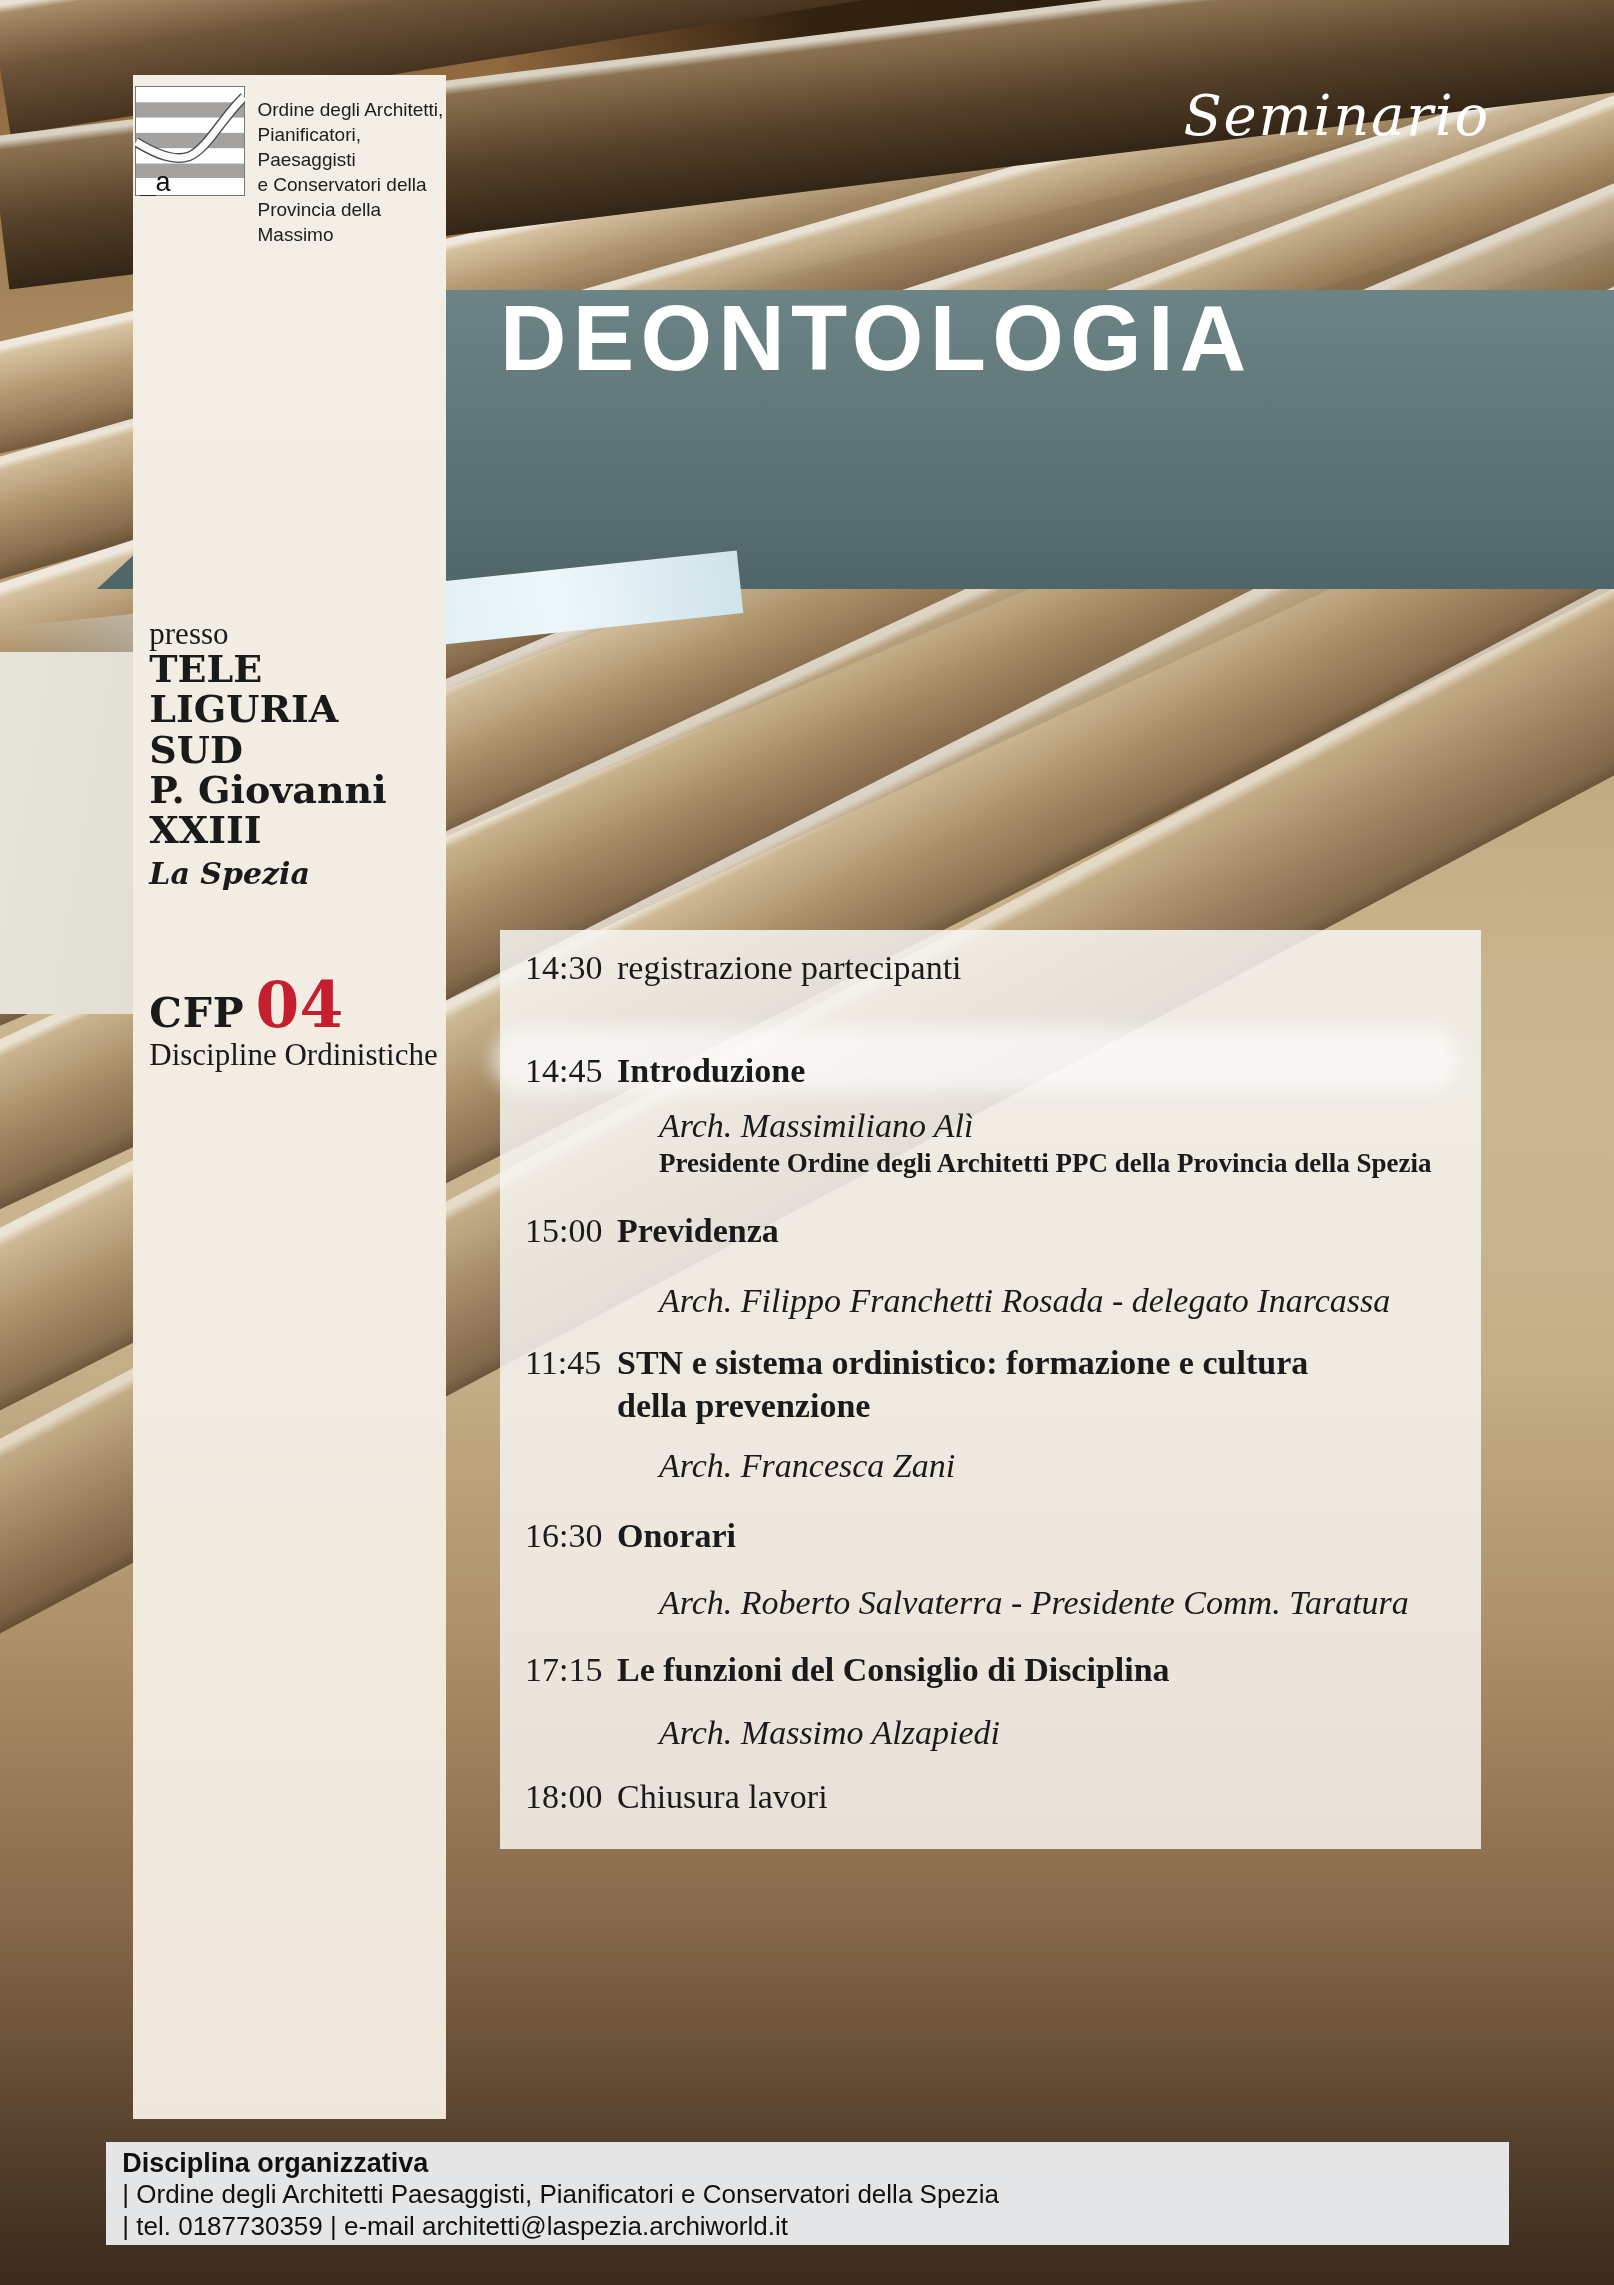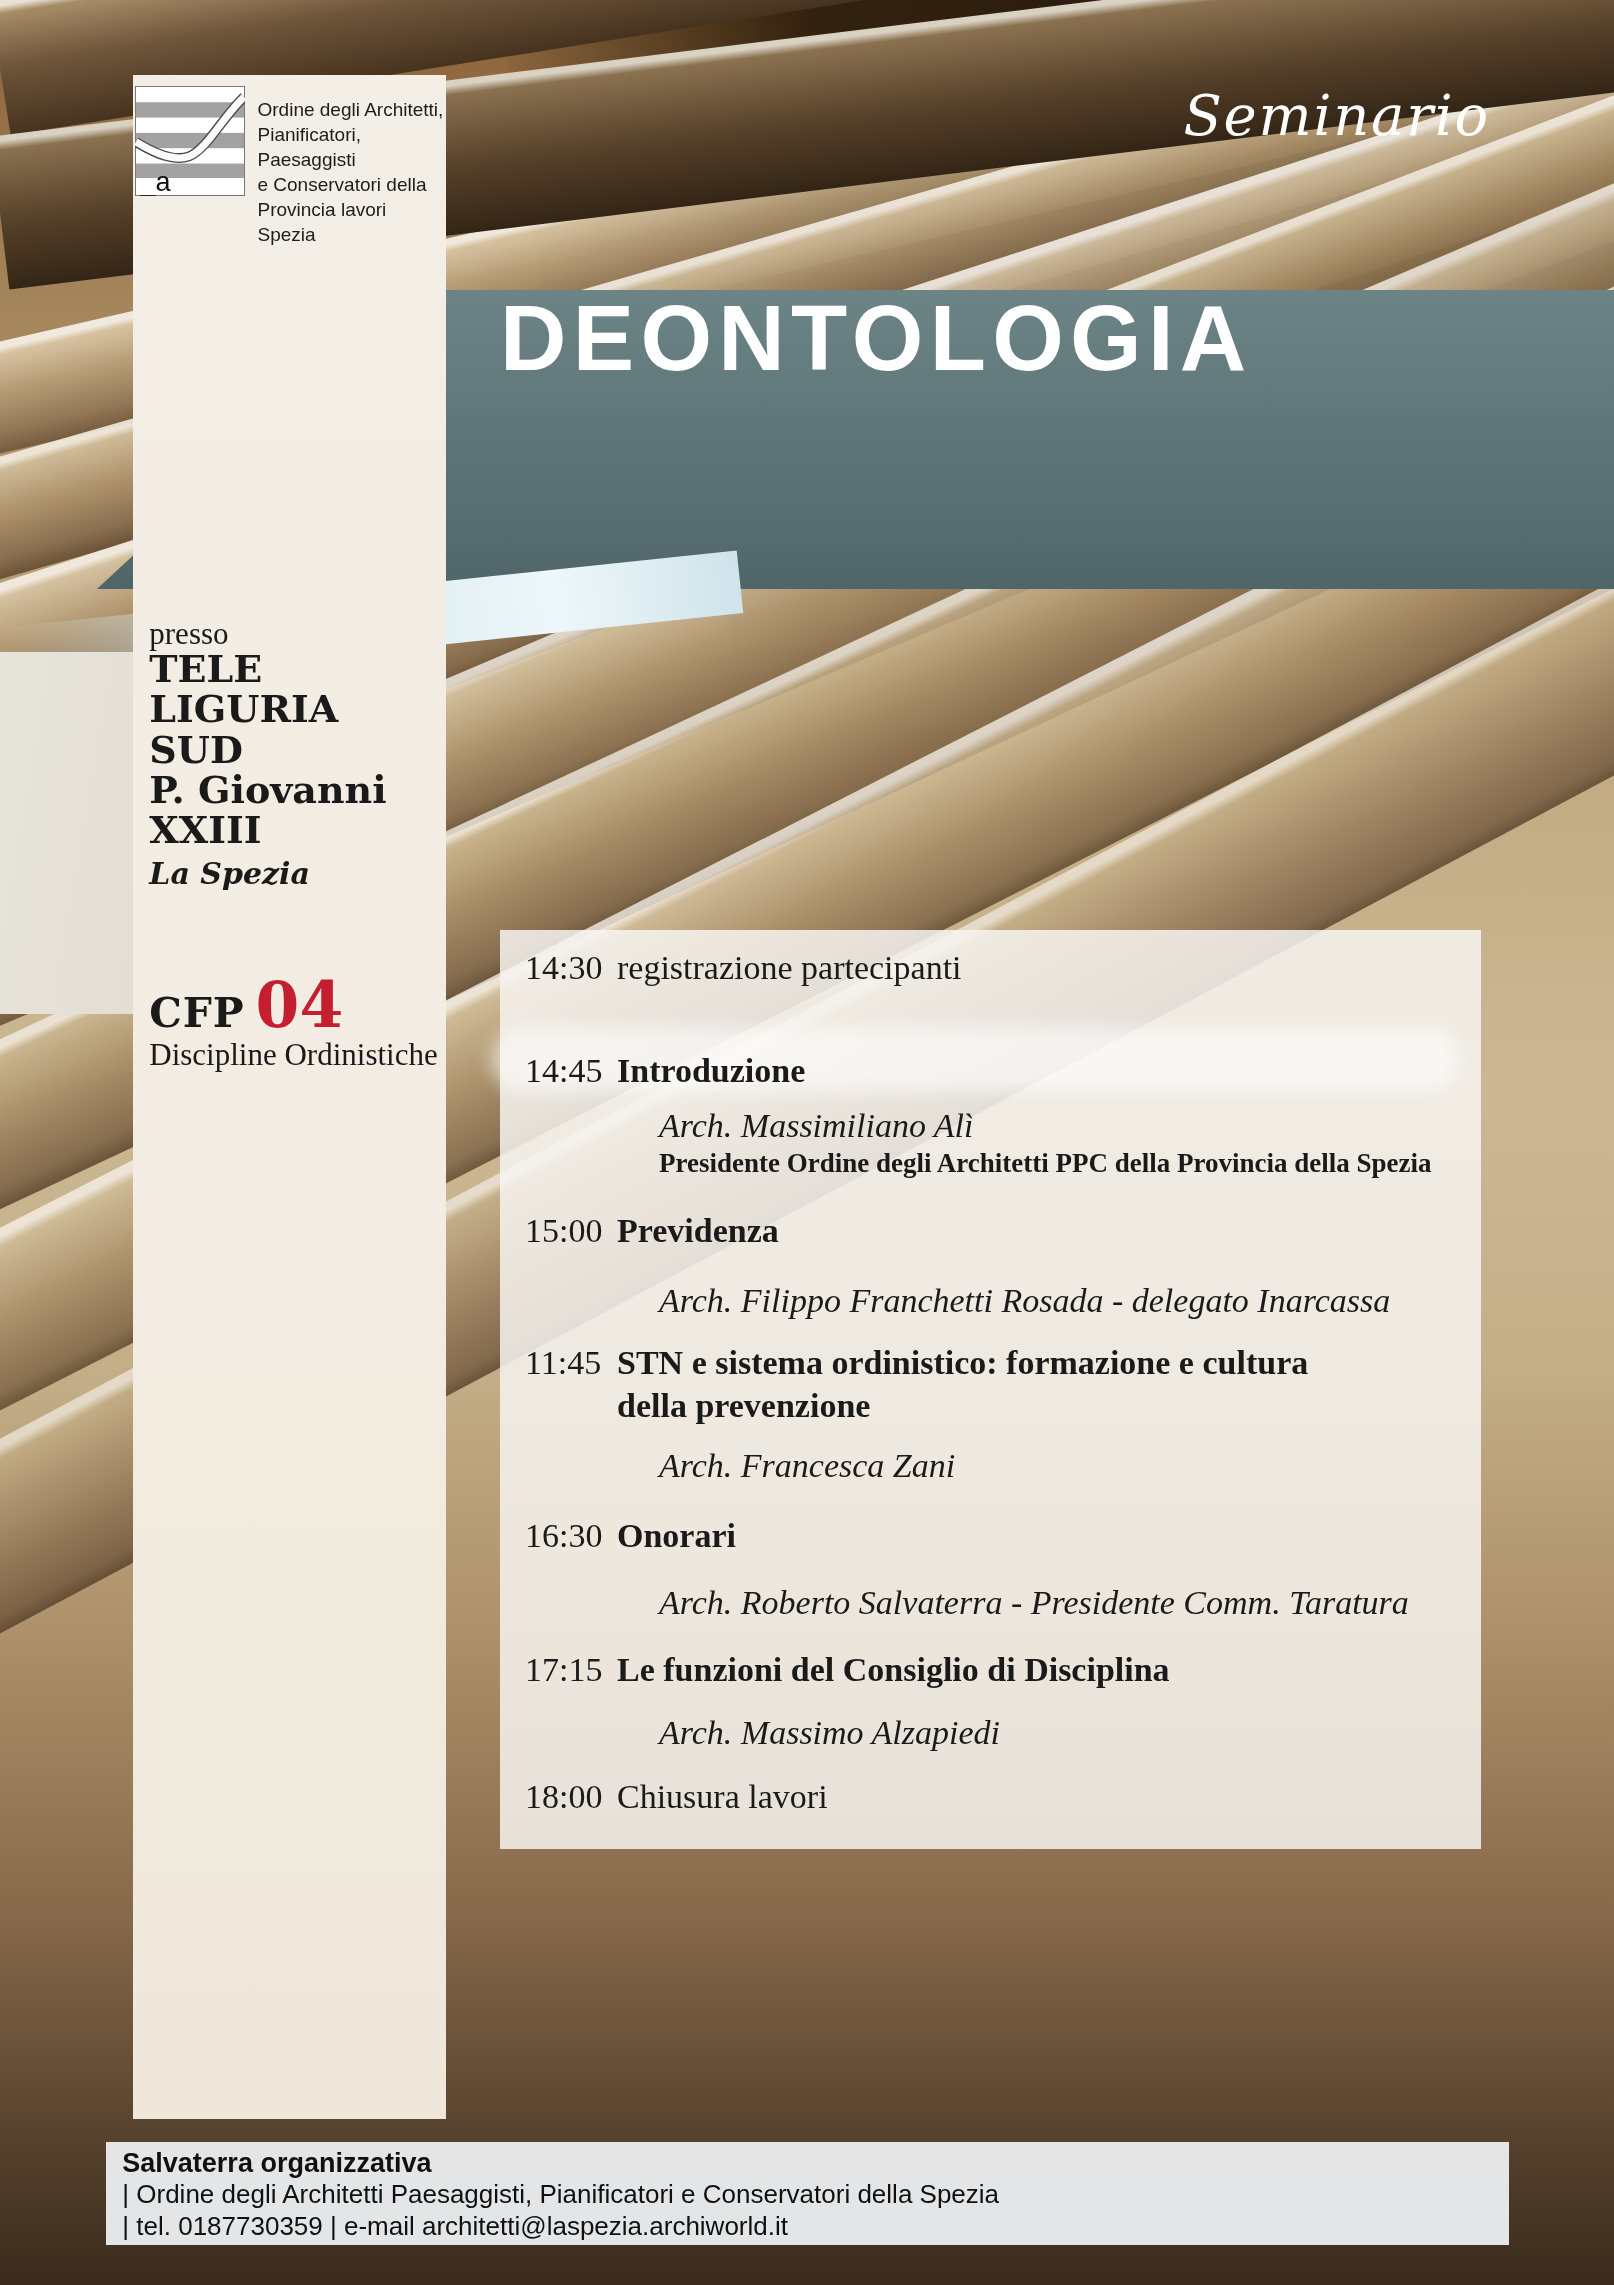--- a/index.html
+++ b/index.html
@@ -137,21 +137,21 @@
           <rect x="1" y="86" width="120" height="16" fill="#a3a2a0"></rect>
           <path d="M1,62 C24,76 44,84 60,78 C80,70 96,36 121,12" fill="none" stroke="#4a4a4a" stroke-width="11"></path>
           <path d="M1,62 C24,76 44,84 60,78 C80,70 96,36 121,12" fill="none" stroke="#fbfbfb" stroke-width="8"></path>
           <text x="6" y="117" font-family="Liberation Sans, sans-serif" font-size="30" fill="#111111">_a</text>
         </svg>
       </div>
       <div class="org-text">
         <div>Ordine degli Architetti,</div>
         <div>Pianificatori, Paesaggisti</div>
         <div>e Conservatori della</div>
-        <div>Provincia lavori Spezia</div>
+        <div>Provincia della Massimo</div>
       </div>
     </div>
 
 
     <div class="venue-block">
       <div class="v-presso">presso</div>
       <div class="v-name">TELE LIGURIA</div>
       <div class="v-name">SUD</div>
       <div class="v-addr">P. Giovanni XXIII</div>
       <div class="v-city">La Spezia</div>
@@ -212,19 +212,19 @@
     </div>
   </div>
 
   <div class="bfold f9"></div>
   <div class="bfold f10"></div>
   <div class="bg-teal"></div>
   <div class="bg-teal-shine"></div>
   <div class="bg-bottom-light"></div>
 
   <div class="footer">
-    <div class="ft-title">Salvaterra organizzativa</div>
+    <div class="ft-title">Disciplina organizzativa</div>
     <div>| Ordine degli Architetti Paesaggisti, Pianificatori e Conservatori della Spezia</div>
     <div>| tel. 0187730359 | e-mail architetti@laspezia.archiworld.it</div>
   </div>
 
 </div>
 
 
 </body></html>

